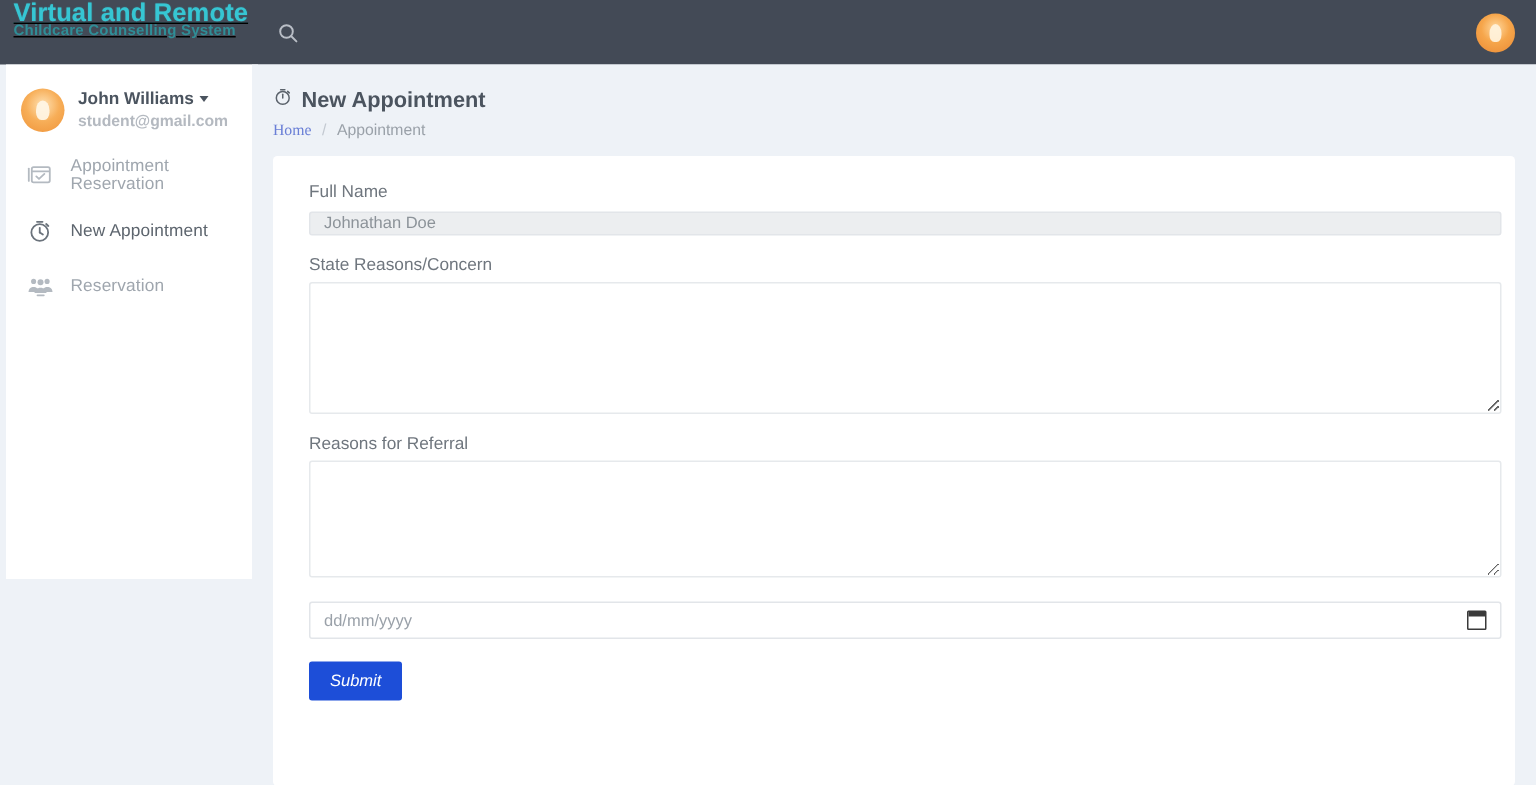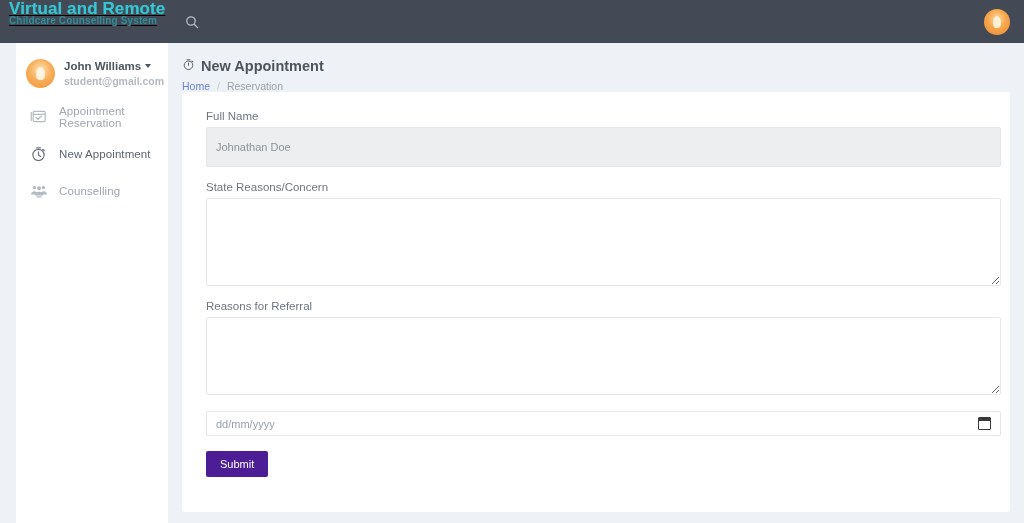--- a/index.html
+++ b/index.html
@@ -55,22 +55,22 @@
   }
   .bulb {
     width: 8px; height: 12px;
     border-radius: 50% 50% 40% 40%;
     background: #fff3dd;
     opacity: .92;
   }
 
   
   .sidebar {
-    position: absolute; top: 43px; left: 16px;
-    width: 168px; height: 480px;
+    position: absolute; top: 43px; left: 4px;
+    width: 168px; height: 343px;
     background: #ffffff;
   }
   .side-user {
     display: flex; align-items: center;
     padding: 16px 0 10px 10px;
   }
   .side-user-avatar {
     width: 29px; height: 29px; border-radius: 50%;
     background: radial-gradient(circle at 50% 38%, #ffe2b4 0%, #f7ae58 48%, #ef9338 100%);
     display: flex; align-items: center; justify-content: center;
@@ -121,41 +121,42 @@
   .page-head { padding: 3px 0 0 0; }
   .page-title {
     display: flex; align-items: center; gap: 6px;
     font-size: 14.5px; font-weight: bold; color: #4b545f;
   }
   .breadcrumb {
     margin-top: 6px;
     font-size: 10.5px;
     display: flex; align-items: center; gap: 7px;
   }
-  .crumb-link { color: #6a7fd6; cursor: pointer; }
+  .crumb-link { color: #6a7fd6; cursor: pointer; font-family: Liberation Serif, serif; }
   .crumb-sep { color: #c3c9d1; }
   .crumb-cur { color: #9aa1a9; }
 
   .card {
+    margin-top: 11px;
     background: #fff;
     border-radius: 3px;
     min-height: 420px;
     padding: 18px 14px 14px 24px;
   }
   .form { width: 795px; margin: 0 auto; }
 
   .field-label {
     font-size: 11.5px;
     color: #6f767e;
     margin-bottom: 5px;
     display: block;
   }
   .inp {
     width: 100%;
-    height: 40px;
+    height: 16px;
     border: 1px solid #e2e5e9;
     border-radius: 2px;
     background: #eceef0;
     color: #8c9399;
     font-size: 11px;
     font-family: "Liberation Sans", sans-serif;
     padding: 0 9px;
     outline: none;
   }
   .inp-date {
@@ -200,28 +201,29 @@
     display: block;
   }
   .ta-1 { height: 78px; }
   .ta-2 { height: 88px; }
 
   .field-gap { margin-top: 14px; }
   .field-gap-lg { margin-top: 16px; }
 
   .btn-submit {
     margin-top: 15px;
-    background: #4c1d95;
+    background: #1d4ed8;
     color: #fff;
     border: none;
     border-radius: 2px;
     font-size: 11px;
     font-family: "Liberation Sans", sans-serif;
     padding: 7px 14px;
     cursor: pointer;
+    font-style: italic;
   }
 </style>
 </head>
 <body>
 
 <div class="navbar">
 
   <div class="brand">
     <div class="brand-title">Virtual and Remote</div>
     <div class="brand-sub">Childcare Counselling System</div>
@@ -290,21 +292,21 @@
         <svg width="18" height="14" viewBox="0 0 18 14" fill="#b4bac1">
           <circle cx="4.4" cy="3.6" r="1.7"></circle>
           <circle cx="13.4" cy="3.6" r="1.7"></circle>
           <circle cx="9" cy="4.2" r="2"></circle>
           <path d="M1 10.6c0-2 1.6-3.3 3.4-3.3s3.4 1.3 3.4 3.3z"></path>
           <path d="M10.2 10.6c0-2 1.6-3.3 3.4-3.3S17 8.6 17 10.6z"></path>
           <path d="M5 11.4c0-2.2 1.8-3.6 4-3.6s4 1.4 4 3.6z"></path>
           <rect x="6.4" y="12.3" width="5.4" height="1.2" rx=".6"></rect>
         </svg>
       </span>
-      <span class="side-label">Counselling</span>
+      <span class="side-label">Reservation</span>
     </div>
 
   </div>
 </div>
 
 <div class="main">
 
   <div class="page-head">
     <div class="page-title">
       <span>
@@ -314,21 +316,21 @@
           <line x1="6.7" y1="1.9" x2="10.3" y2="1.9" stroke-width="1.4" stroke-linecap="round"></line>
           <line x1="12.8" y1="3.4" x2="14.2" y2="4.6" stroke-width="1.4" stroke-linecap="round"></line>
         </svg>
       </span>
       <span>New Appointment</span>
     </div>
 
     <div class="breadcrumb">
       <span class="crumb-link">Home</span>
       <span class="crumb-sep">/</span>
-      <span class="crumb-cur">Reservation</span>
+      <span class="crumb-cur">Appointment</span>
     </div>
   </div>
 
   <div class="card">
     <div class="form">
 
       <label class="field-label">Full Name</label>
       <input class="inp" type="text" disabled="" value="Johnathan Doe" style="">
 
       <div class="field-gap">

